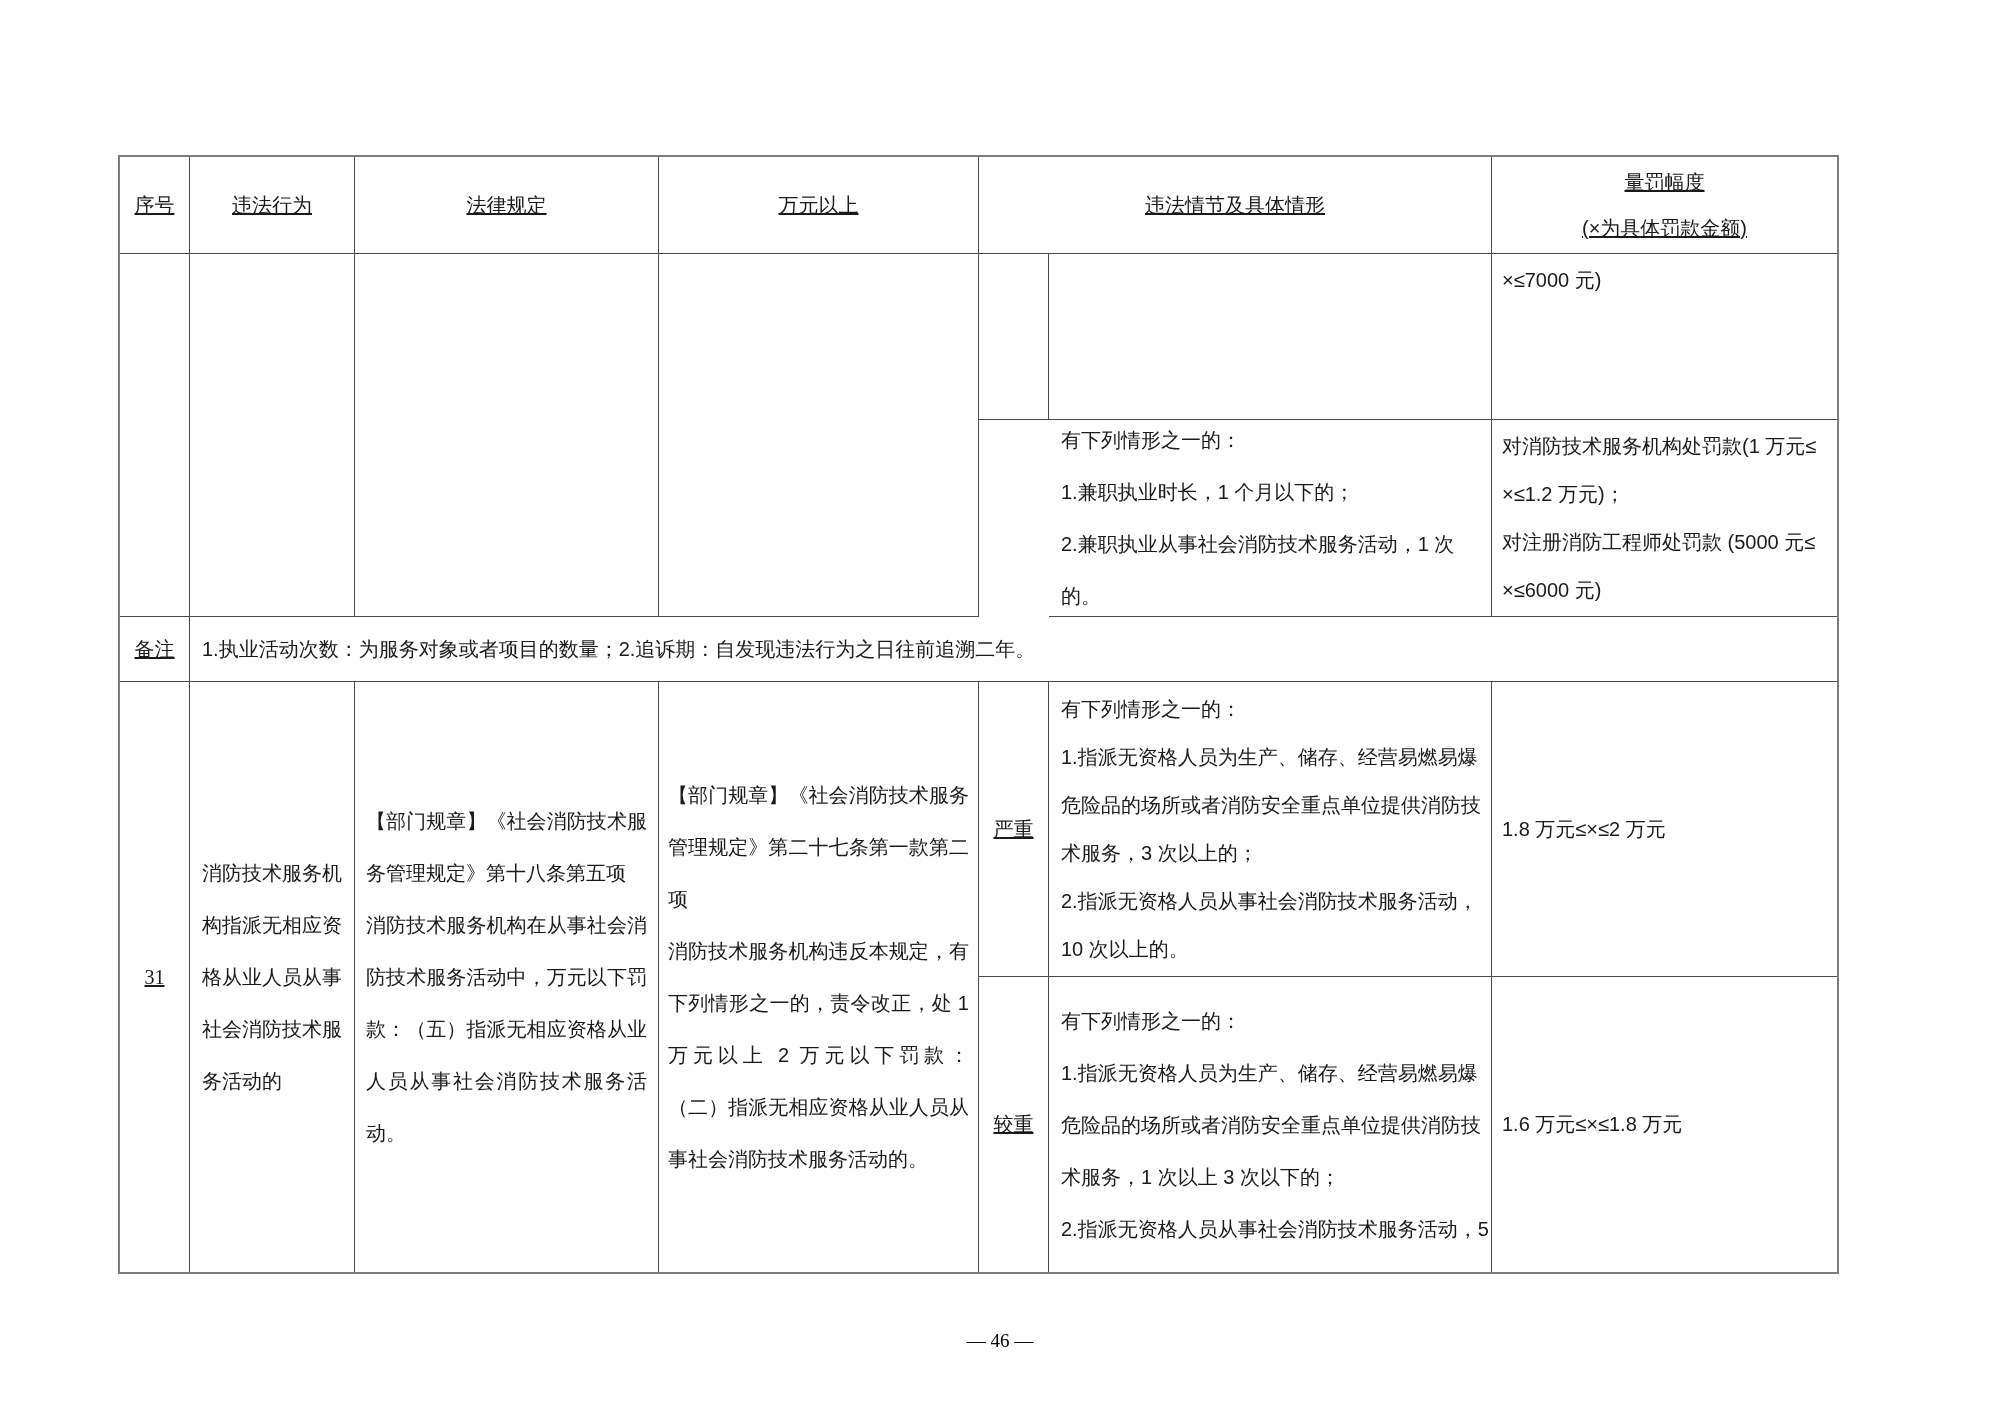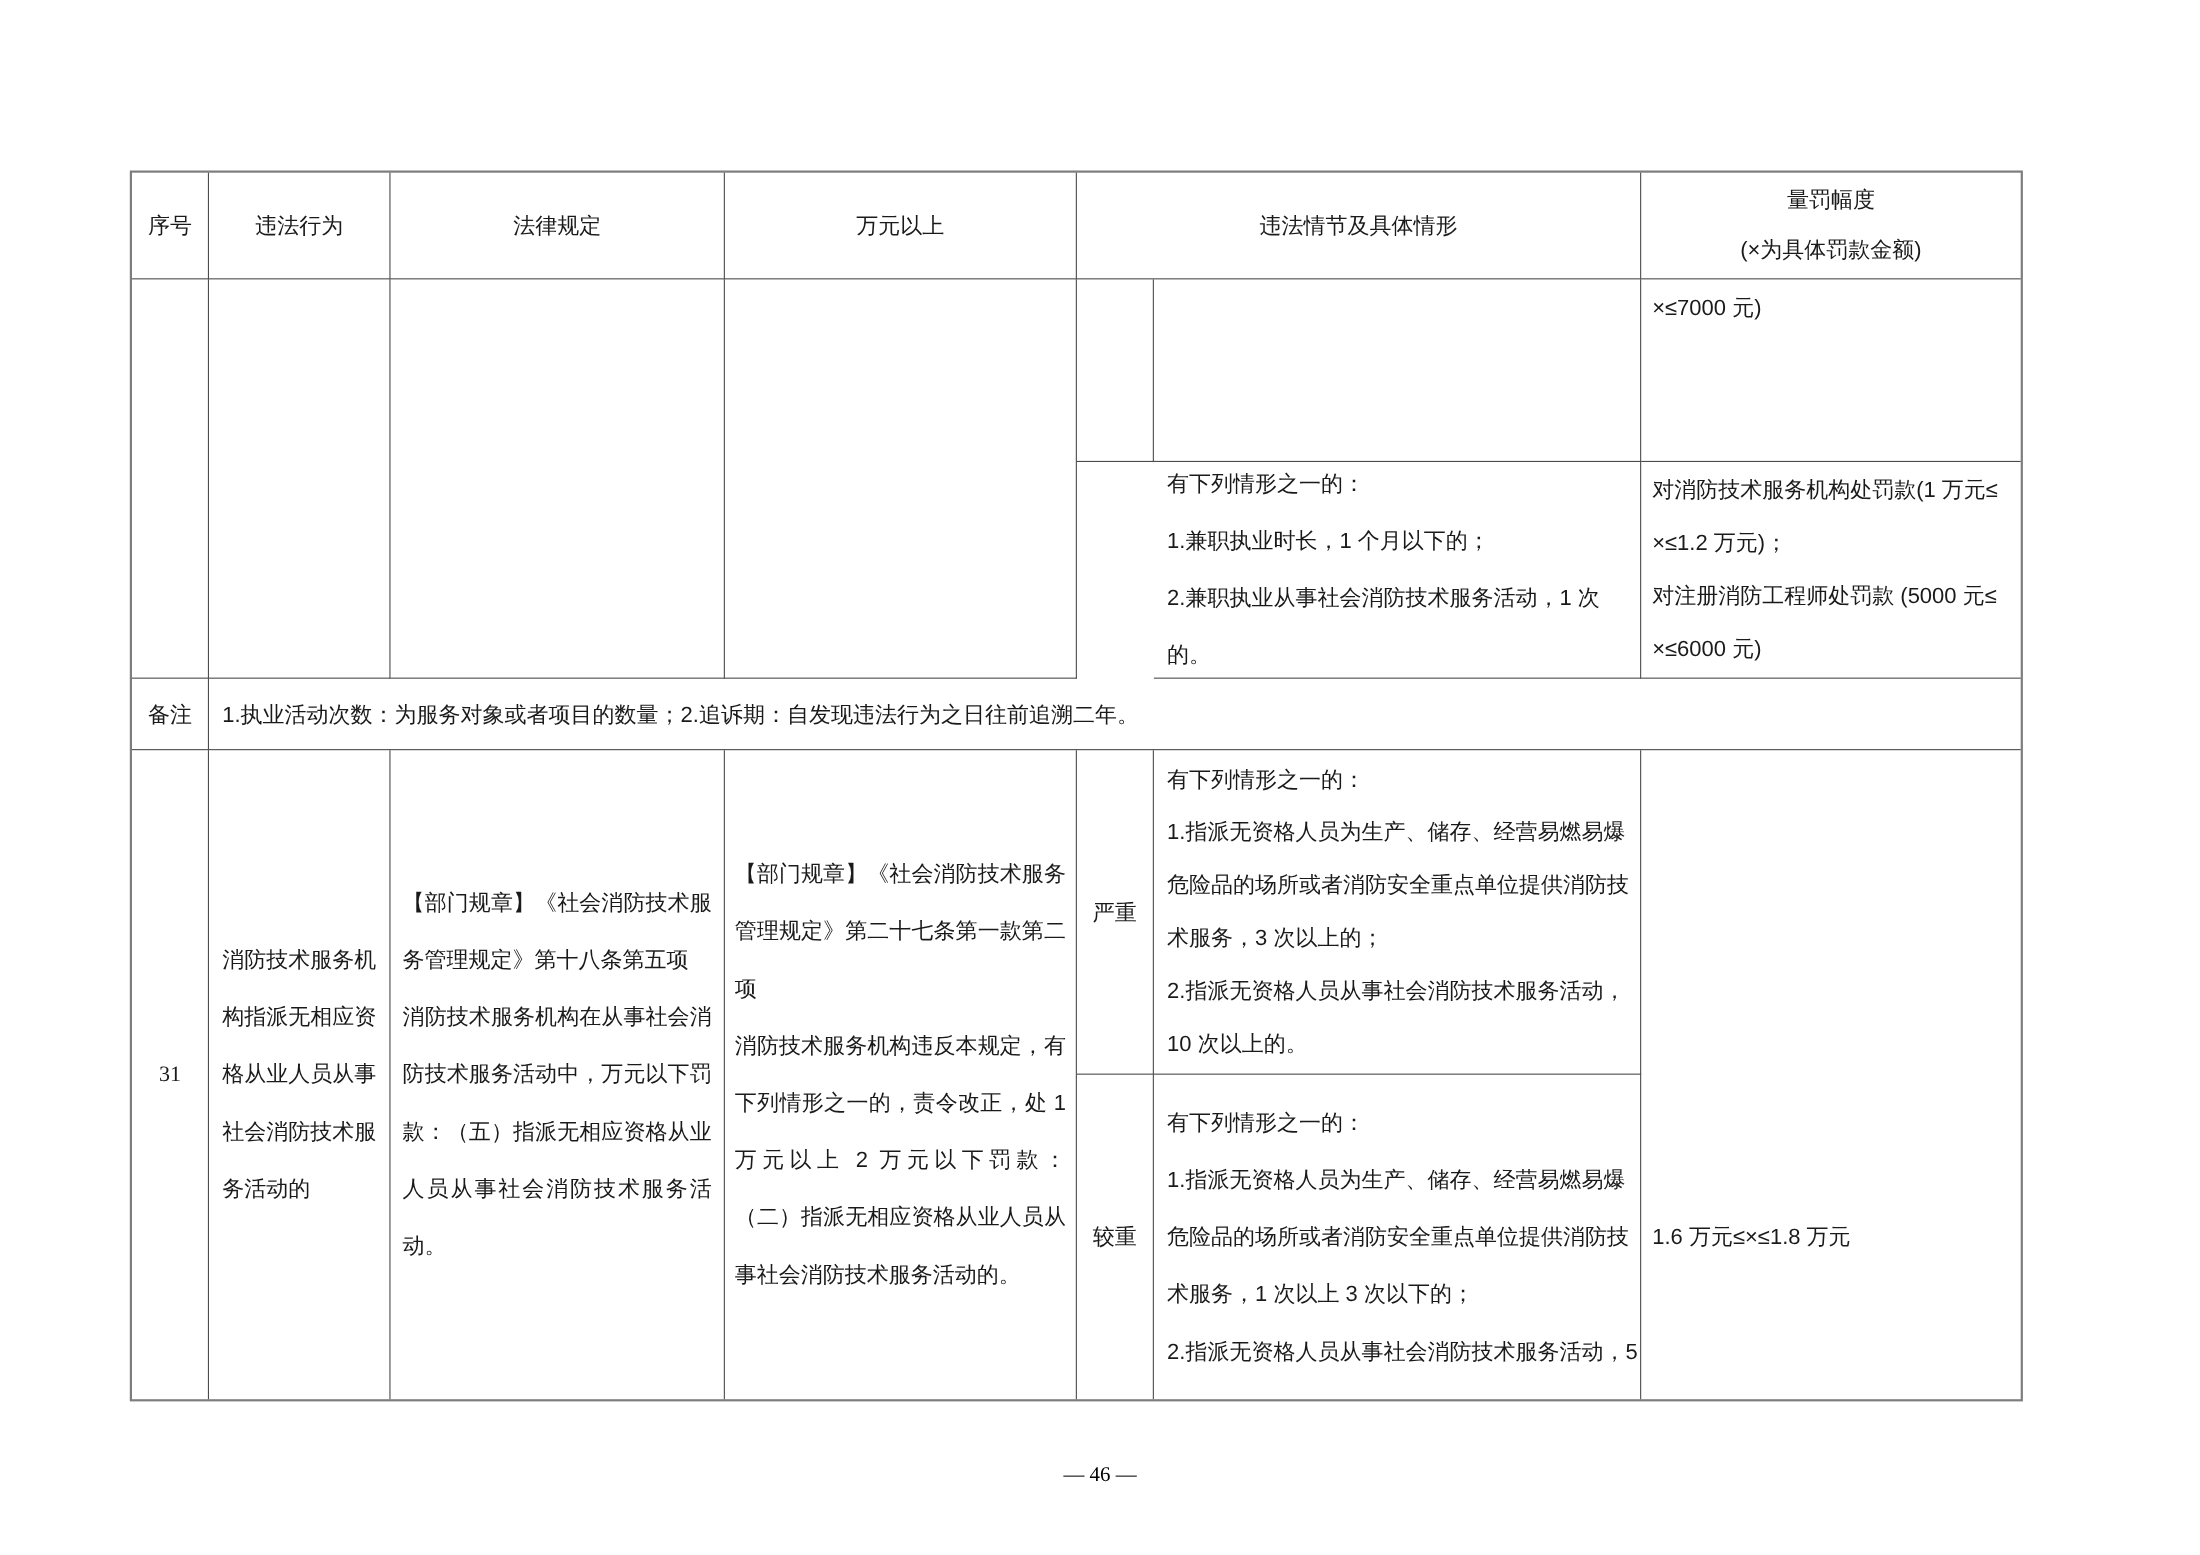--- a/index.html
+++ b/index.html
@@ -22,21 +22,21 @@
     box-sizing:border-box;
     border-right:1.5px solid #4b4b4b;
     border-bottom:1.5px solid #4b4b4b;
     display:flex;align-items:center;
     overflow:hidden;
     font-size:20px;
     justify-content:flex-end;
   }
   .nr{border-right:none;}
   .nb{border-bottom:none;}
-  .center{justify-content:flex-start;text-align:center;}
+  .center{justify-content:flex-start;text-align:center;text-decoration:underline;}
   .top{align-items:flex-start;padding-top:9px;}
   .t{width:100%;white-space:pre-line;}
   .jus .t{text-align:justify;text-justify:inter-ideograph;}
   .left .t{text-align:left;}
   .lh52 .t{line-height:52px;}
   .lh48 .t{line-height:48px;}
   .lh46 .t{line-height:46px;}
   .pad-violation{padding:0 12px;}
   .pad-legal{padding:0 11px;}
   .pad-basis{padding:0 9px;}
@@ -123,20 +123,23 @@
     <div class="t">严重</div>
   </div>
   <div class="cell left pad-desc lh48" style="grid-area:5/6/6/7">
     <div class="t">有下列情形之一的：
 1.指派无资格人员为生产、储存、经营易燃易爆
 危险品的场所或者消防安全重点单位提供消防技
 术服务，3 次以上的；
 2.指派无资格人员从事社会消防技术服务活动，
 10 次以上的。</div>
   </div>
+  <div class="cell nr left pad-fine" style="grid-area:5/7/6/8">
+    <div class="t">1.8 万元≤×≤2 万元</div>
+  </div>
 
   <div class="cell nb center" style="grid-area:6/5/7/6">
     <div class="t">较重</div>
   </div>
   <div class="cell nb left pad-desc lh52" style="grid-area:6/6/7/7">
     <div class="t">有下列情形之一的：
 1.指派无资格人员为生产、储存、经营易燃易爆
 危险品的场所或者消防安全重点单位提供消防技
 术服务，1 次以上 3 次以下的；
 2.指派无资格人员从事社会消防技术服务活动，5</div>

